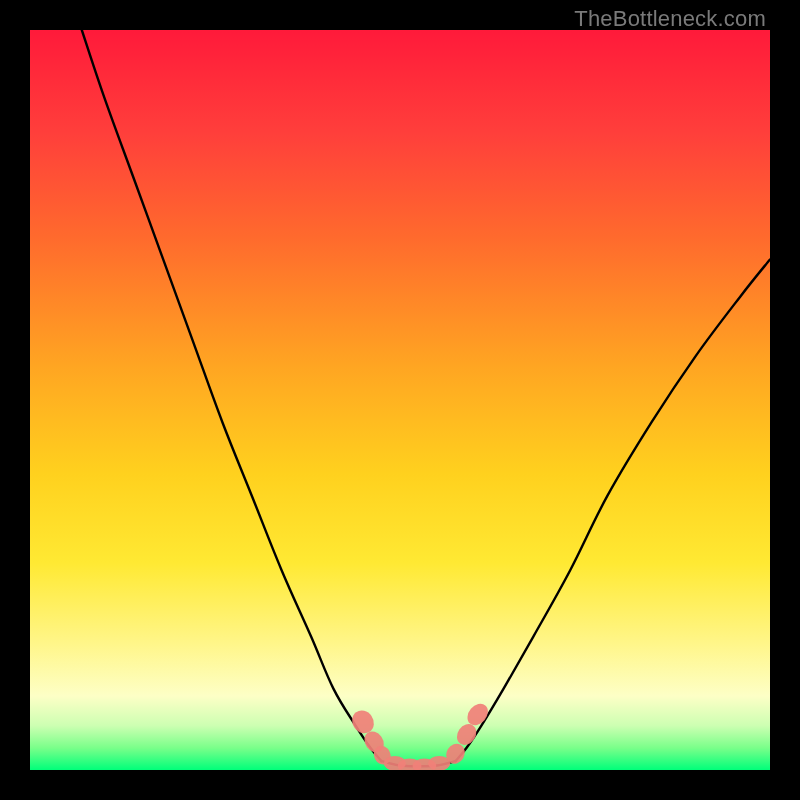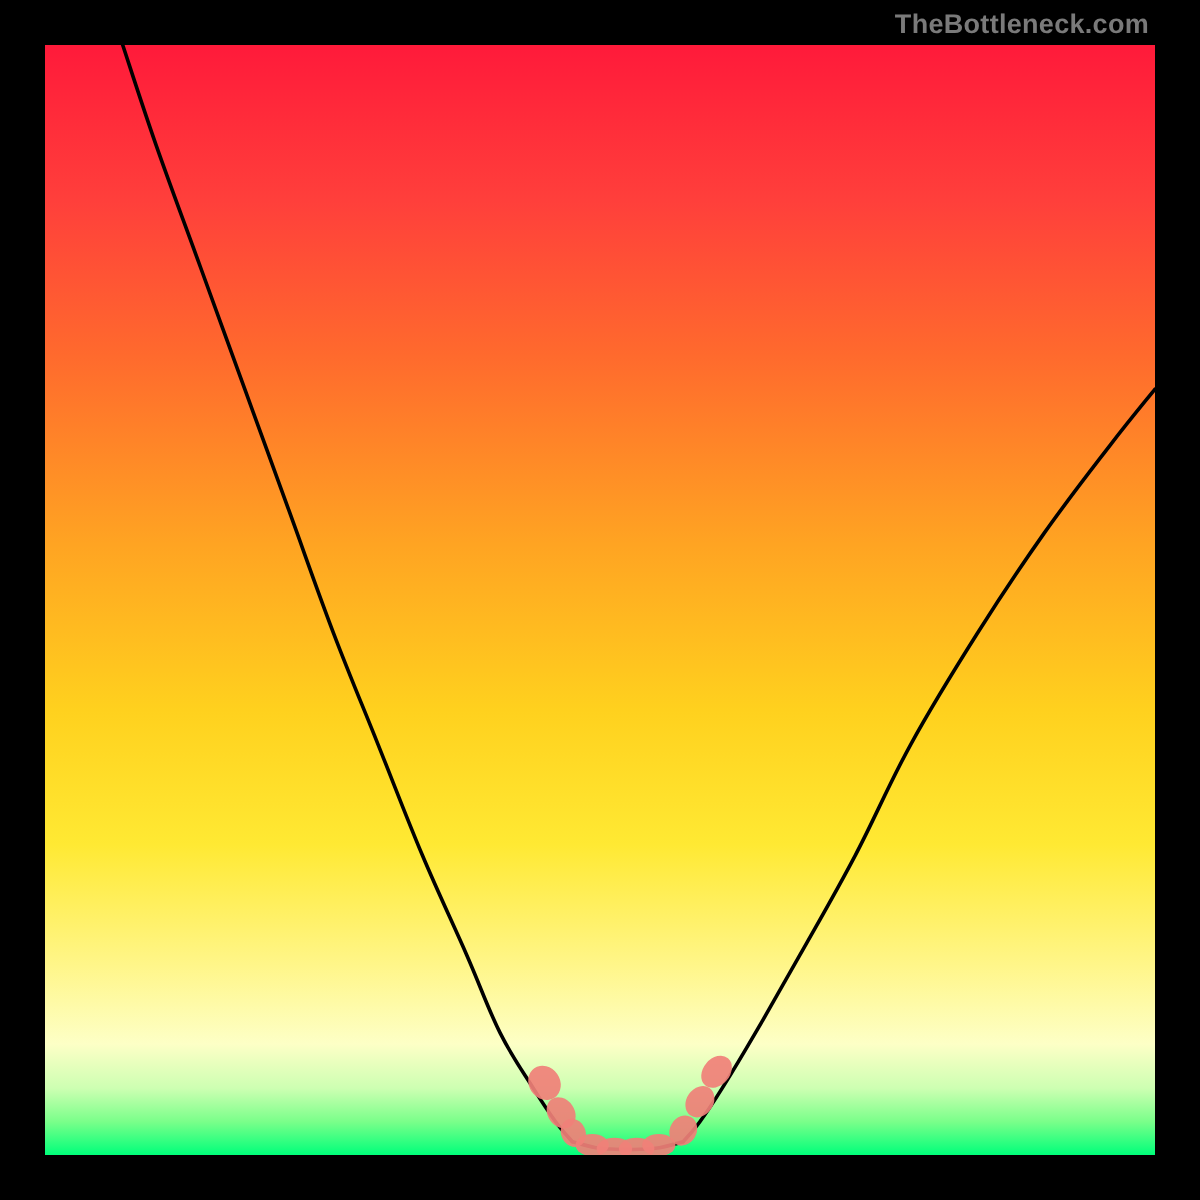--- a/index.html
+++ b/index.html
@@ -39,22 +39,22 @@
       #7aff8a 97%,
       #00ff7a 100%
     );
     overflow: hidden;
   }
   .watermark {
     position: absolute;
     top: 6px;
     right: 34px;
     color: #7a7a7a;
-    font-size: 18px;
-    font-weight: 700;
+    font-size: 22px;
+    font-weight: 400;
     letter-spacing: 0.2px;
     z-index: 5;
     user-select: none;
   }
   svg.curve {
     position: absolute;
     left: 0; top: 0;
     width: 740px;
     height: 740px;
     overflow: visible;

